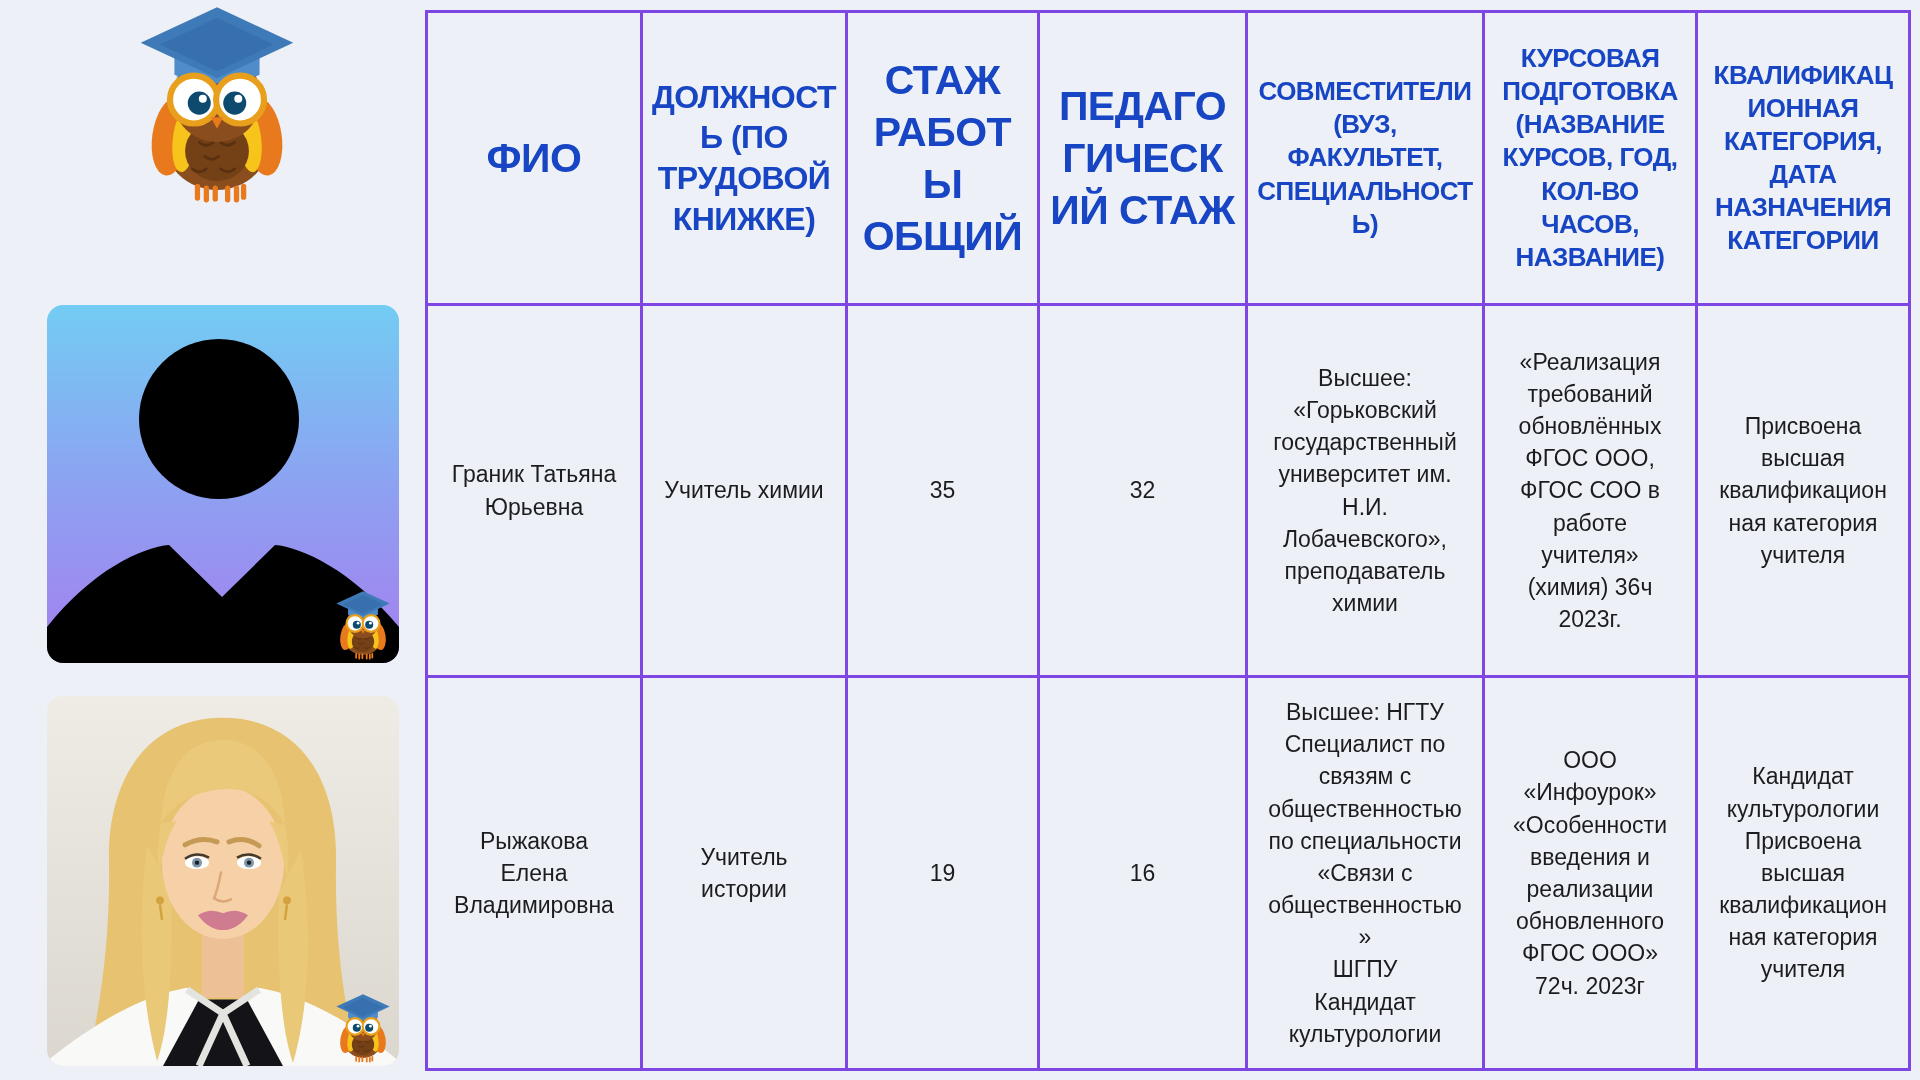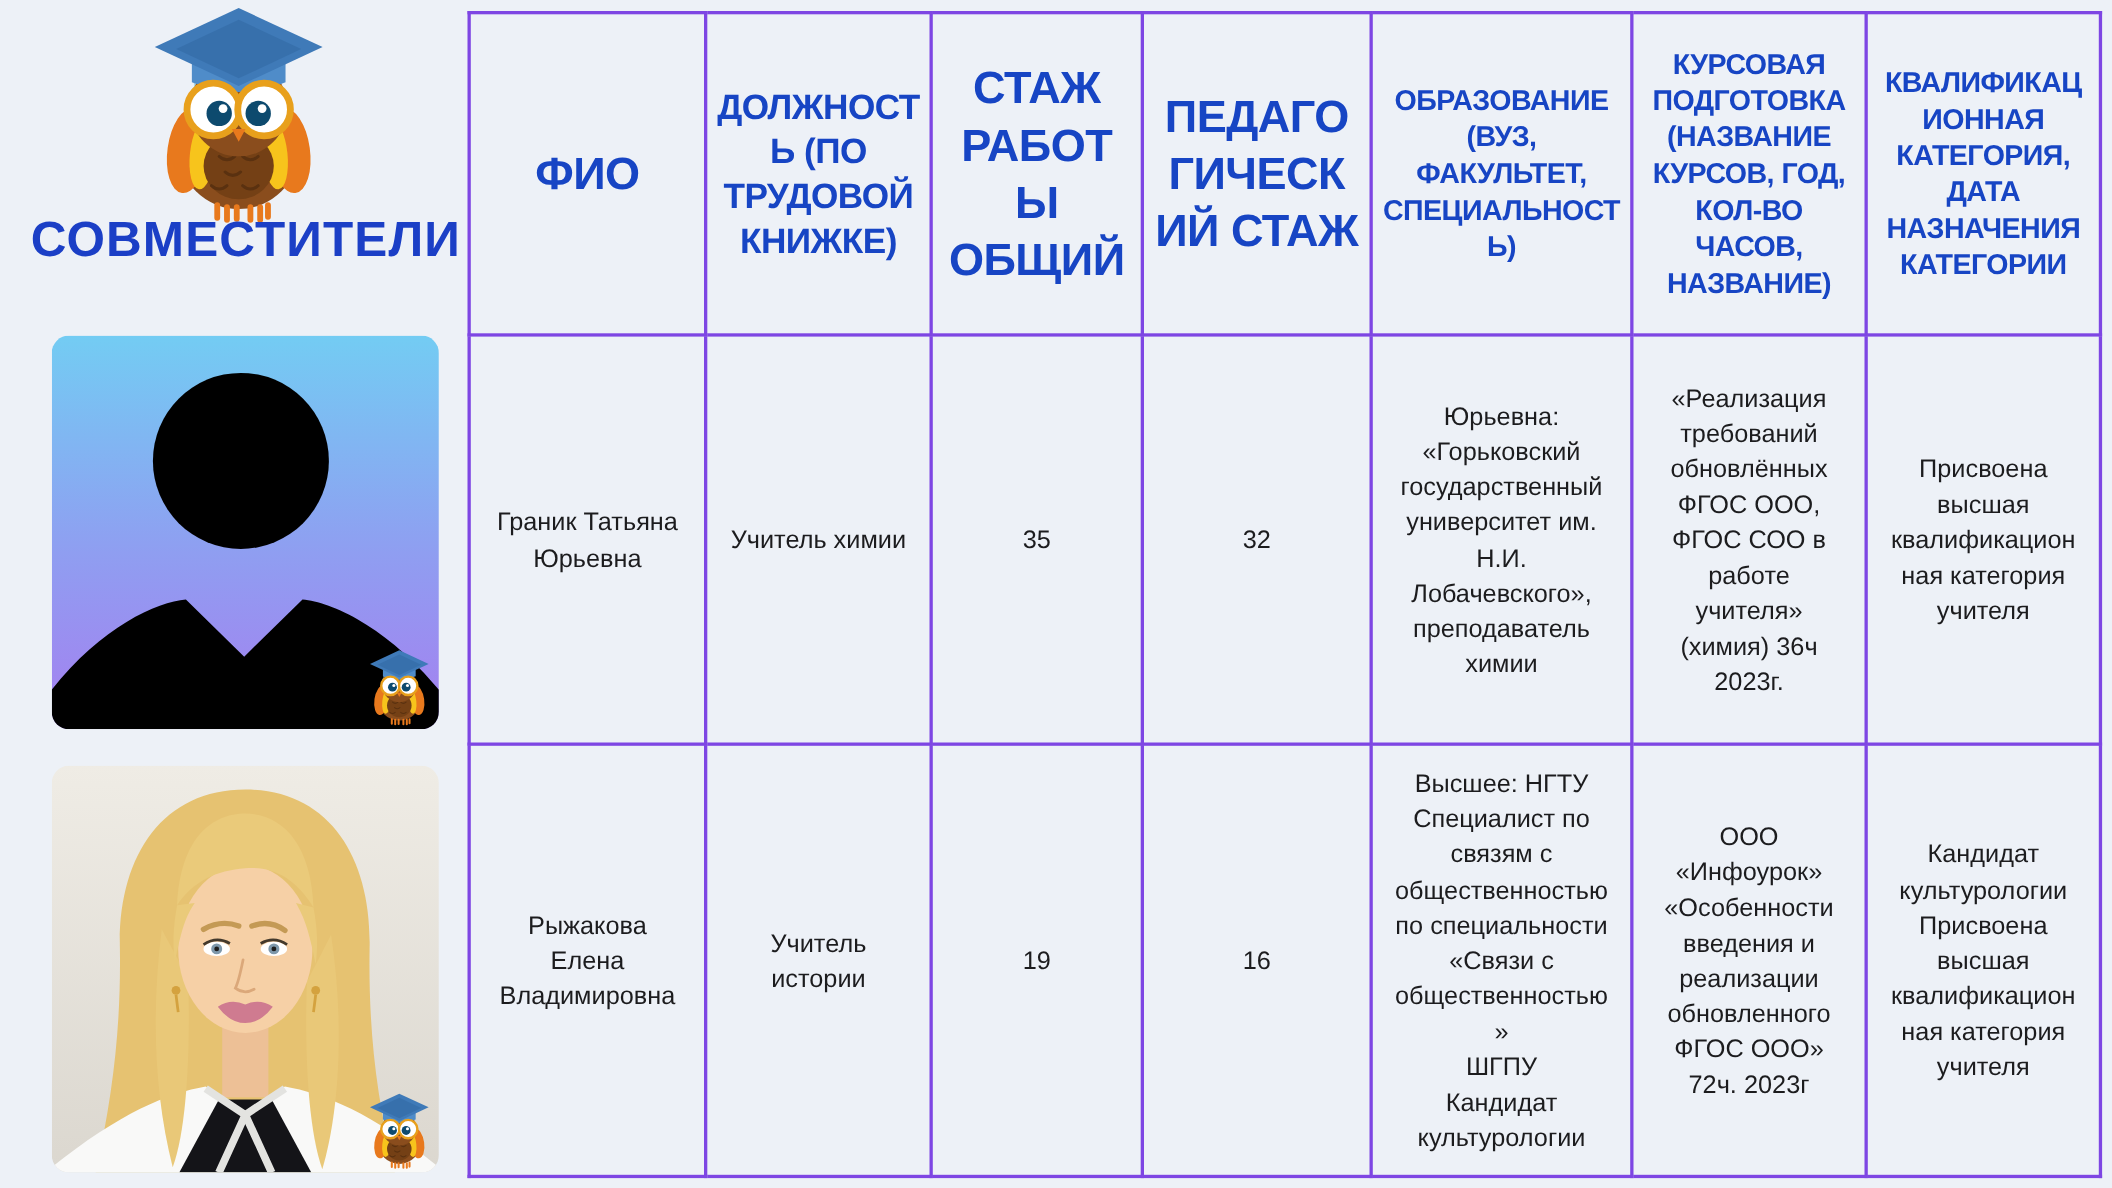--- a/index.html
+++ b/index.html
@@ -66,21 +66,20 @@
       </symbol>
     </defs>
   </svg>
 
   <div class="logo">
     <svg viewBox="0 0 200 230" width="178" height="204">
         <use href="#owl"></use>
       </svg>
   </div>
 
-  <h1 class="page-title">СОВМЕСТИТЕЛИ</h1>
 
   <div class="photo photo-1">
     <svg class="art" viewBox="0 0 352 358" preserveAspectRatio="none">
       <defs>
         <linearGradient id="grad1" x1="0" y1="0" x2="0" y2="1">
           <stop offset="0" stop-color="#73ccf3"></stop>
           <stop offset="0.55" stop-color="#8f9ef1"></stop>
           <stop offset="1" stop-color="#a57ff0"></stop>
         </linearGradient>
       </defs>
@@ -162,32 +161,32 @@
         <col style="width:237px">
         <col style="width:213px">
         <col style="width:213px">
     </colgroup>
     <thead>
       <tr>
         <th class="big">ФИО</th>
         <th class="med">ДОЛЖНОСТЬ (ПО ТРУДОВОЙ КНИЖКЕ)</th>
         <th class="big">СТАЖ РАБОТЫ ОБЩИЙ</th>
         <th class="big">ПЕДАГОГИЧЕСКИЙ СТАЖ</th>
-        <th class="small">ОБРАЗОВАНИЕ (ВУЗ, ФАКУЛЬТЕТ, СПЕЦИАЛЬНОСТЬ)</th>
+        <th class="small">СОВМЕСТИТЕЛИ (ВУЗ, ФАКУЛЬТЕТ, СПЕЦИАЛЬНОСТЬ)</th>
         <th class="small">КУРСОВАЯ ПОДГОТОВКА (НАЗВАНИЕ КУРСОВ, ГОД, КОЛ-ВО ЧАСОВ, НАЗВАНИЕ)</th>
         <th class="small">КВАЛИФИКАЦИОННАЯ КАТЕГОРИЯ, ДАТА НАЗНАЧЕНИЯ КАТЕГОРИИ</th>
       </tr>
     </thead>
     <tbody>
       <tr class="r1">
         <td>Граник Татьяна Юрьевна</td>
         <td>Учитель химии</td>
         <td>35</td>
         <td>32</td>
-        <td>Юрьевна: «Горьковский государственный университет им. Н.И. Лобачевского», преподаватель химии</td>
+        <td>Высшее: «Горьковский государственный университет им. Н.И. Лобачевского», преподаватель химии</td>
         <td>«Реализация требований обновлённых ФГОС ООО, ФГОС СОО в работе учителя» (химия) 36ч
 2023г.</td>
         <td>Присвоена высшая квалификационная категория учителя</td>
       </tr>
       <tr class="r2">
         <td>Рыжакова Елена Владимировна</td>
         <td>Учитель истории</td>
         <td>19</td>
         <td>16</td>
         <td>Высшее: НГТУ

